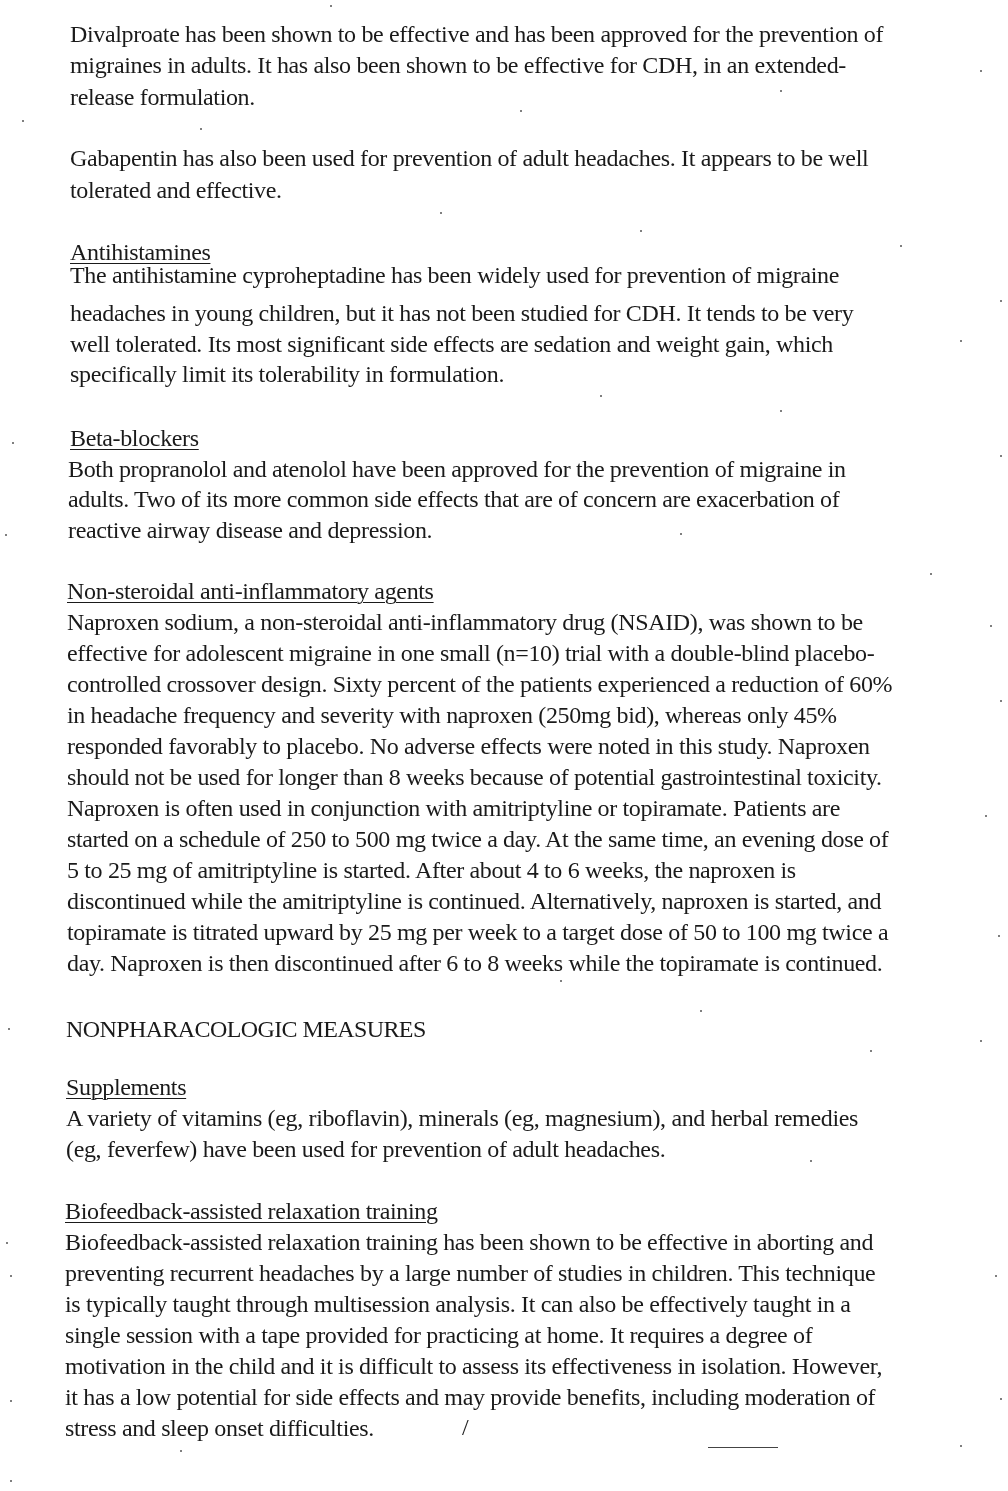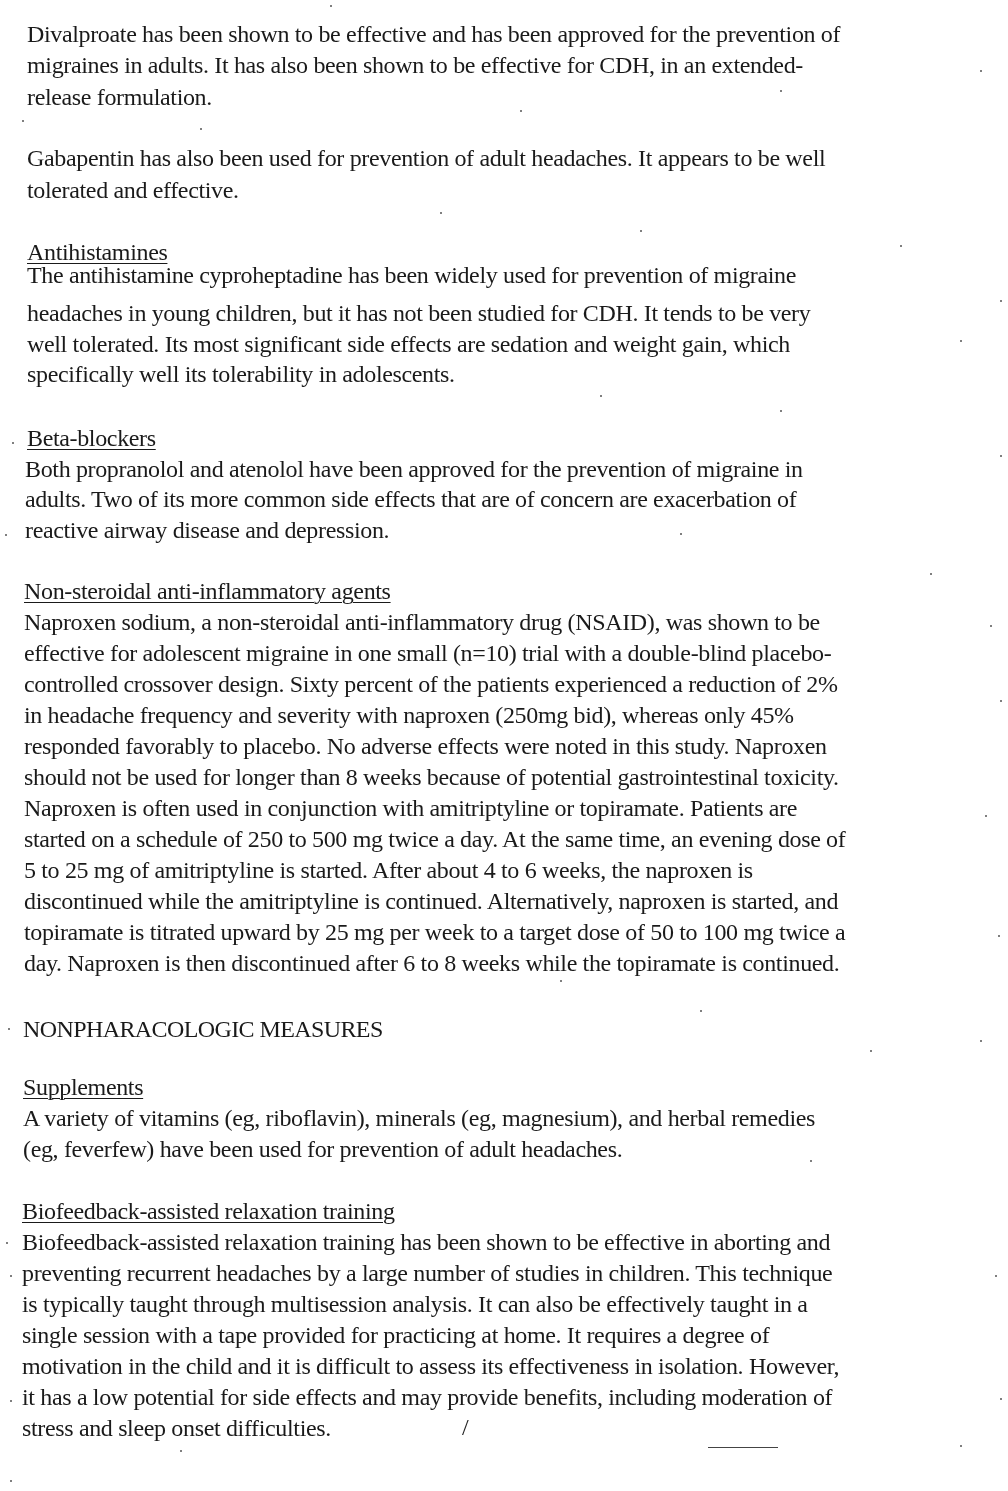--- a/index.html
+++ b/index.html
@@ -32,20 +32,21 @@
       position: absolute;
       left: 0;
       width: 1008px;
     }
     .line {
       position: absolute;
       white-space: nowrap;
       font-size: 24px;
       line-height: 31px;
       letter-spacing: -0.35px;
+      margin-left: 43px;
     }
     .heading {
       text-decoration: underline;
       text-underline-offset: 3px;
       text-decoration-thickness: 1px;
     }
     .caps {
       letter-spacing: -0.6px;
     }
     .slash {
@@ -73,35 +74,35 @@
   <div class="block" style="top:0;">
     <div class="line" style="left:27px; top:143px;">Gabapentin has also been used for prevention of adult headaches.  It appears to be well</div>
     <div class="line" style="left:27px; top:175px;">tolerated and effective.</div>
   </div>
 
   <div class="block" style="top:0;">
     <div class="line heading" style="left:27px; top:237px;">Antihistamines</div>
     <div class="line" style="left:27px; top:260px;">The antihistamine cyproheptadine has been widely used for prevention of migraine</div>
     <div class="line" style="left:27px; top:298px;">headaches in young children, but it has not been studied for CDH.  It tends to be very</div>
     <div class="line" style="left:27px; top:329px;">well tolerated.  Its most significant side effects are sedation and weight gain, which</div>
-    <div class="line" style="left:27px; top:359px;">specifically well its tolerability in adolescents.</div>
+    <div class="line" style="left:27px; top:359px;">specifically limit its tolerability in formulation.</div>
   </div>
 
   <div class="block" style="top:0;">
     <div class="line heading" style="left:27px; top:423px;">Beta-blockers</div>
     <div class="line" style="left:25px; top:454px;text-align:right;">Both propranolol and atenolol have been approved for the prevention of migraine in</div>
     <div class="line" style="left:25px; top:484px;">adults.  Two of its more common side effects that are of concern are exacerbation of</div>
     <div class="line" style="left:25px; top:515px;text-align:right;">reactive airway disease and depression.</div>
   </div>
 
   <div class="block" style="top:0;">
     <div class="line heading" style="left:24px; top:576px;">Non-steroidal anti-inflammatory agents</div>
     <div class="line" style="left:24px; top:607px;">Naproxen sodium, a non-steroidal anti-inflammatory drug (NSAID), was shown to be</div>
     <div class="line" style="left:24px; top:638px;">effective for adolescent migraine in one small (n=10) trial with a double-blind placebo-</div>
-    <div class="line" style="left:24px; top:669px;">controlled crossover design.  Sixty percent of the patients experienced a reduction of 2%</div>
+    <div class="line" style="left:24px; top:669px;">controlled crossover design.  Sixty percent of the patients experienced a reduction of 60%</div>
     <div class="line" style="left:24px; top:700px;">in headache frequency and severity with naproxen (250mg bid), whereas only 45%</div>
     <div class="line" style="left:24px; top:731px;">responded favorably to placebo.  No adverse effects were noted in this study.  Naproxen</div>
     <div class="line" style="left:24px; top:762px;">should not be used for longer than 8 weeks because of potential gastrointestinal toxicity.</div>
     <div class="line" style="left:24px; top:793px;">Naproxen is often used in conjunction with amitriptyline or topiramate.  Patients are</div>
     <div class="line" style="left:24px; top:824px;">started on a schedule of 250 to 500 mg twice a day.  At the same time, an evening dose of</div>
     <div class="line" style="left:24px; top:855px;">5 to 25 mg of amitriptyline is started.  After about 4 to 6 weeks, the naproxen is</div>
     <div class="line" style="left:24px; top:886px;">discontinued while the amitriptyline is continued.  Alternatively, naproxen is started, and</div>
     <div class="line" style="left:24px; top:917px;">topiramate is titrated upward by 25 mg per week to a target dose of 50 to 100 mg twice a</div>
     <div class="line" style="left:24px; top:948px;">day.  Naproxen is then discontinued after 6 to 8 weeks while the topiramate is continued.</div>
   </div>

